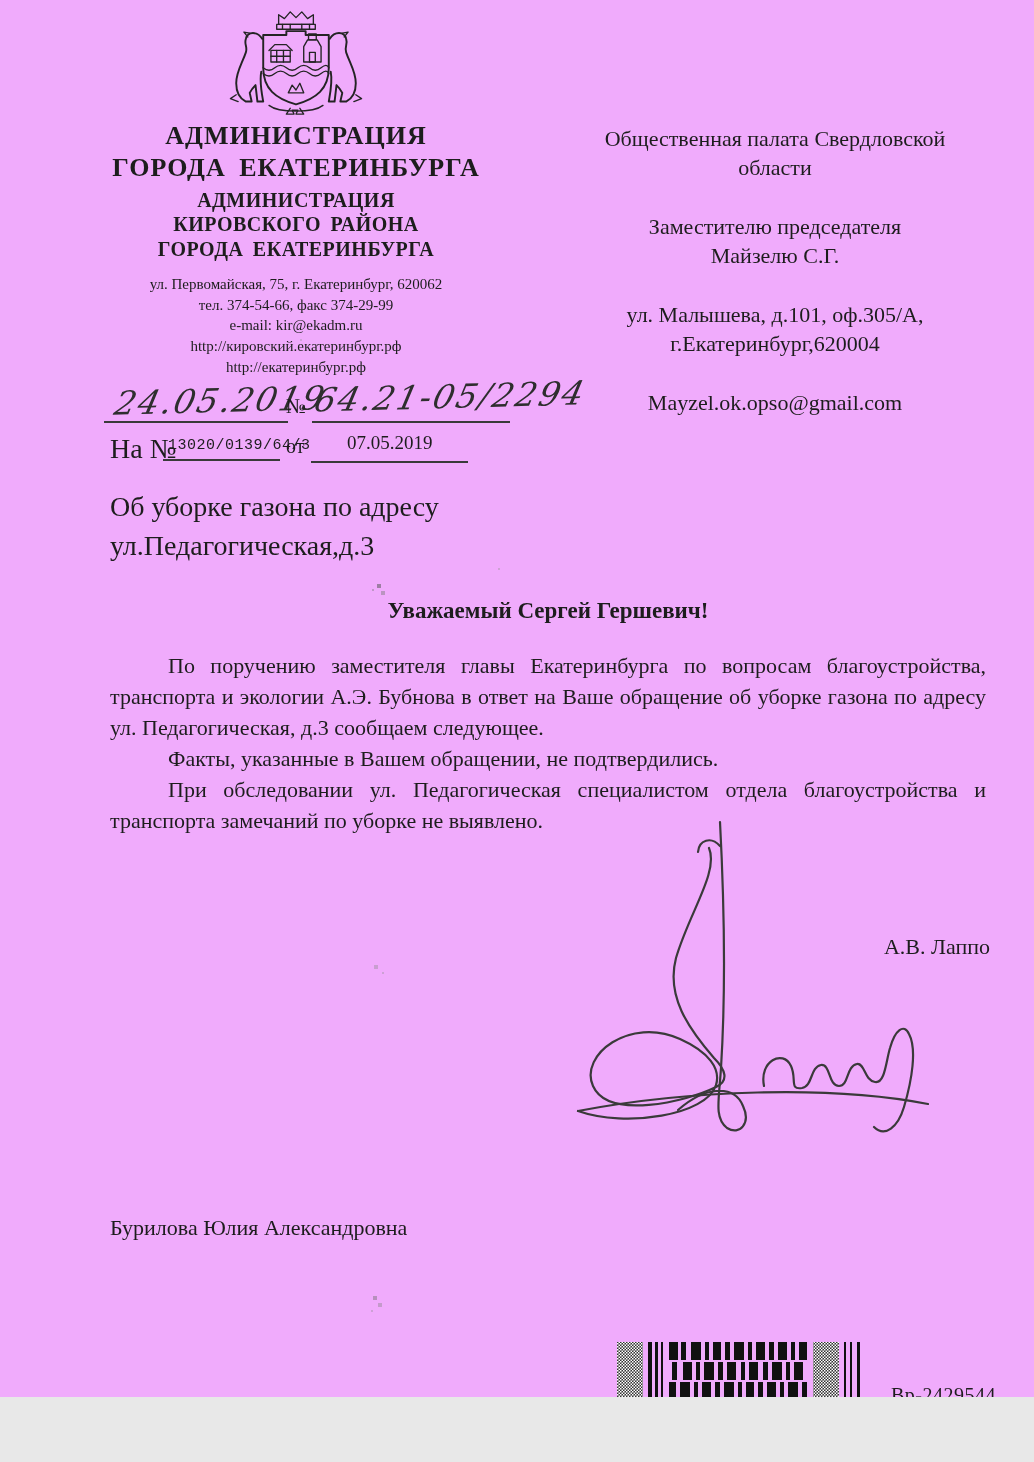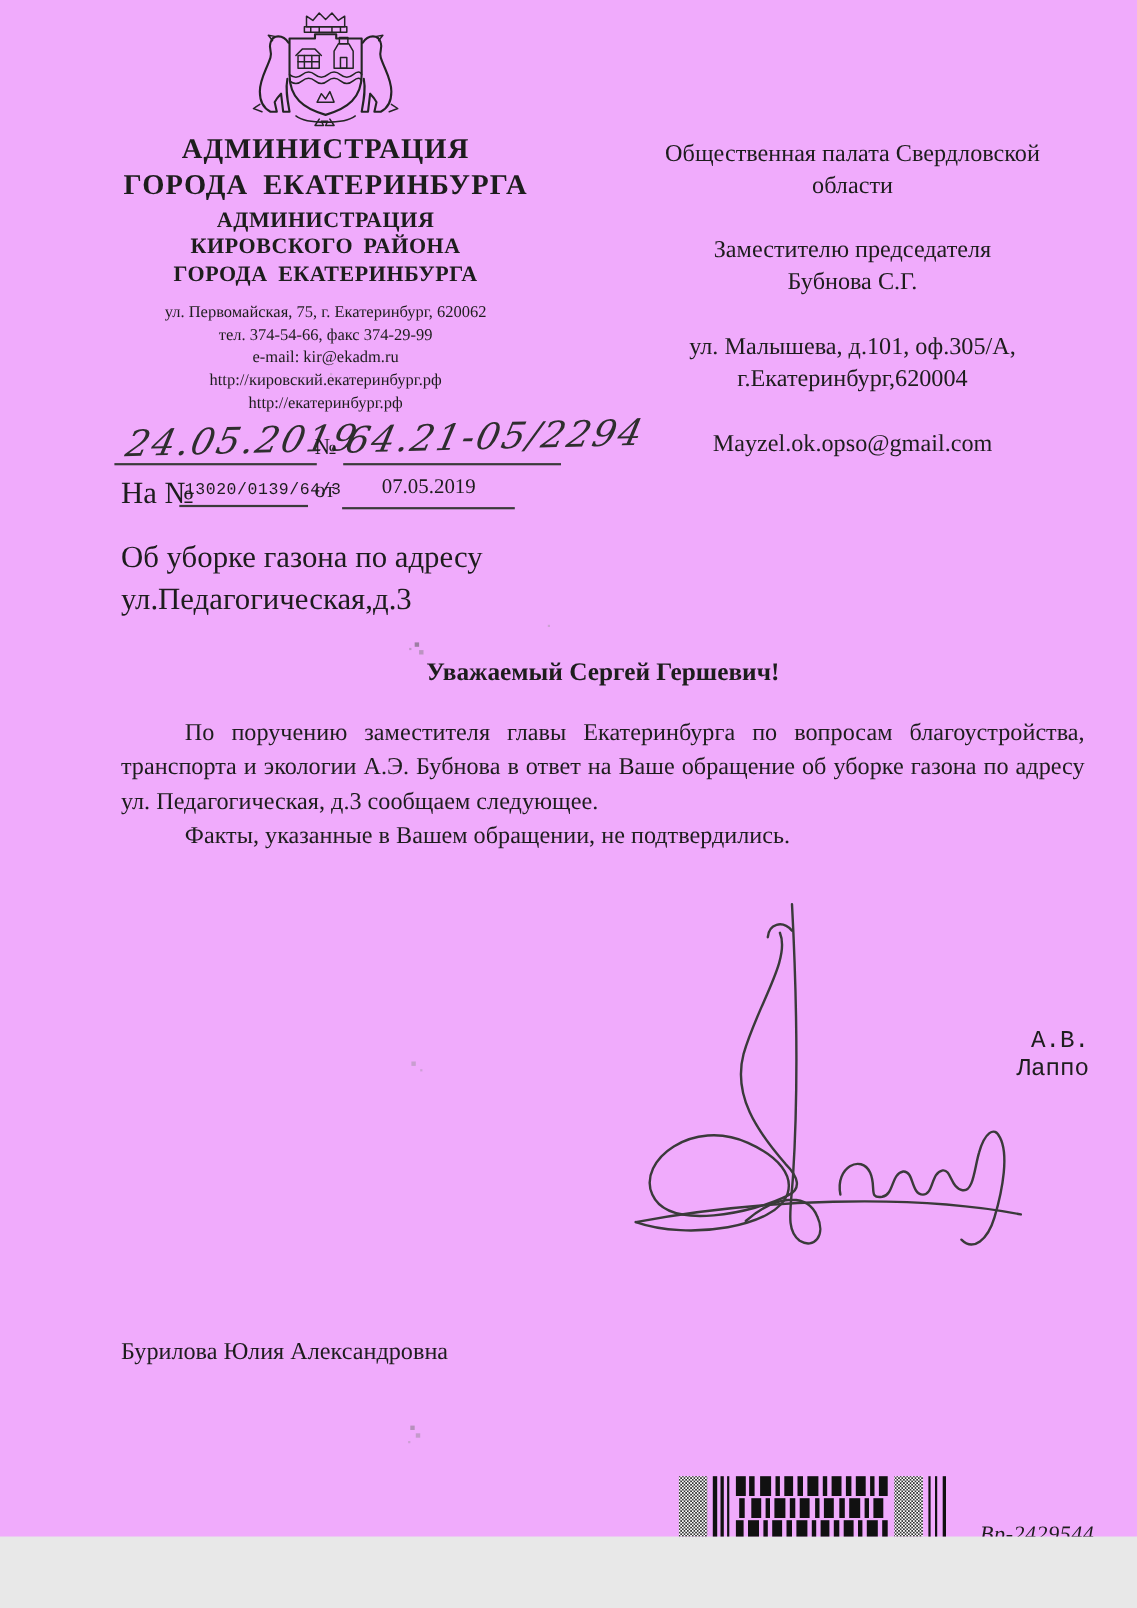--- a/index.html
+++ b/index.html
@@ -62,29 +62,29 @@
   
   .subject{left:110px;top:487px;width:420px;font-size:28px;line-height:1.4;}
   .salutation{left:110px;top:598px;width:876px;text-align:center;font-size:23px;font-weight:bold;}
 
   
   .body-text{left:110px;top:650px;width:876px;font-size:22px;line-height:1.41;}
   .body-text p{margin:0;text-indent:58px;text-align:justify;}
 
   
   .sig-title{left:110px;top:932px;width:420px;font-size:22px;line-height:1.45;}
-  .sig-name{left:860px;top:934px;width:130px;font-size:22px;text-align:right;font-family:Liberation Mono, monospace;}
+  .sig-name{left:860px;top:934px;width:130px;font-size:22px;text-align:right;}
   .sig-script{left:568px;top:818px;width:368px;height:326px;}
 
   
   .executor{left:110px;top:1212px;width:440px;font-size:22px;line-height:1.45;}
 
   
   .barcode{left:617px;top:1340px;width:248px;height:63px;}
-  .barcode-label{left:891px;top:1384px;font-size:20px;letter-spacing:0.5px;font-style:italic;}
+  .barcode-label{left:891px;top:1384px;font-size:20px;letter-spacing:0.5px;}
 
   
   .noise{left:0;top:0;width:2px;height:2px;background:transparent;
     box-shadow:
       378px 585px 0 1px rgba(90,90,90,.55),
       382px 592px 0 1px rgba(120,120,120,.45),
       372px 589px 0 0 rgba(120,120,120,.4),
       375px 966px 0 1px rgba(140,140,140,.4),
       382px 972px 0 0 rgba(140,140,140,.35),
       374px 1297px 0 1px rgba(110,110,110,.45),
@@ -165,34 +165,35 @@
   <span class="abs in-num">13020/0139/64/3</span>
   <div class="abs rule rule-innum"></div>
   <span class="abs ot-label">от</span>
   <span class="abs in-date">07.05.2019</span>
   <div class="abs rule rule-indate"></div>
 
   <div class="abs recipient">
     <p class="rp preline">Общественная палата Свердловской
 области</p>
     <p class="rp preline">Заместителю председателя
-Бубнова С.Г.</p>
+Майзелю С.Г.</p>
     <p class="rp preline">ул. Малышева, д.101, оф.305/А,
 г.Екатеринбург,620004</p>
     <p class="rp">Mayzel.ok.opso@gmail.com</p>
   </div>
 
   <div class="abs subject preline">Об уборке газона по адресу
 ул.Педагогическая,д.3</div>
 
   <div class="abs salutation">Уважаемый Сергей Гершевич!</div>
 
   <div class="abs body-text">
     <p>По поручению заместителя главы Екатеринбурга по вопросам благоустройства, транспорта и экологии А.Э. Бубнова в ответ на Ваше обращение об уборке газона по адресу ул. Педагогическая, д.3 сообщаем следующее.</p>
     <p>Факты, указанные в Вашем обращении, не подтвердились.</p>
+    <p>При обследовании ул. Педагогическая специалистом отдела благоустройства и транспорта замечаний по уборке не выявлено.</p>
   </div>
 
   <div class="abs sig-name">А.В. Лаппо</div>
 
   <div class="abs sig-script">
     <svg viewBox="0 0 368 326" width="368" height="326" aria-hidden="true">
       <g fill="none" stroke="#3a3a3a" stroke-width="2.2" stroke-linecap="round">
 
         <path d="M152,4 C156,80 158,170 153,250 C151,282 146,300 159,310 C172,318 183,305 175,288 C167,268 140,266 110,292"></path>
 

